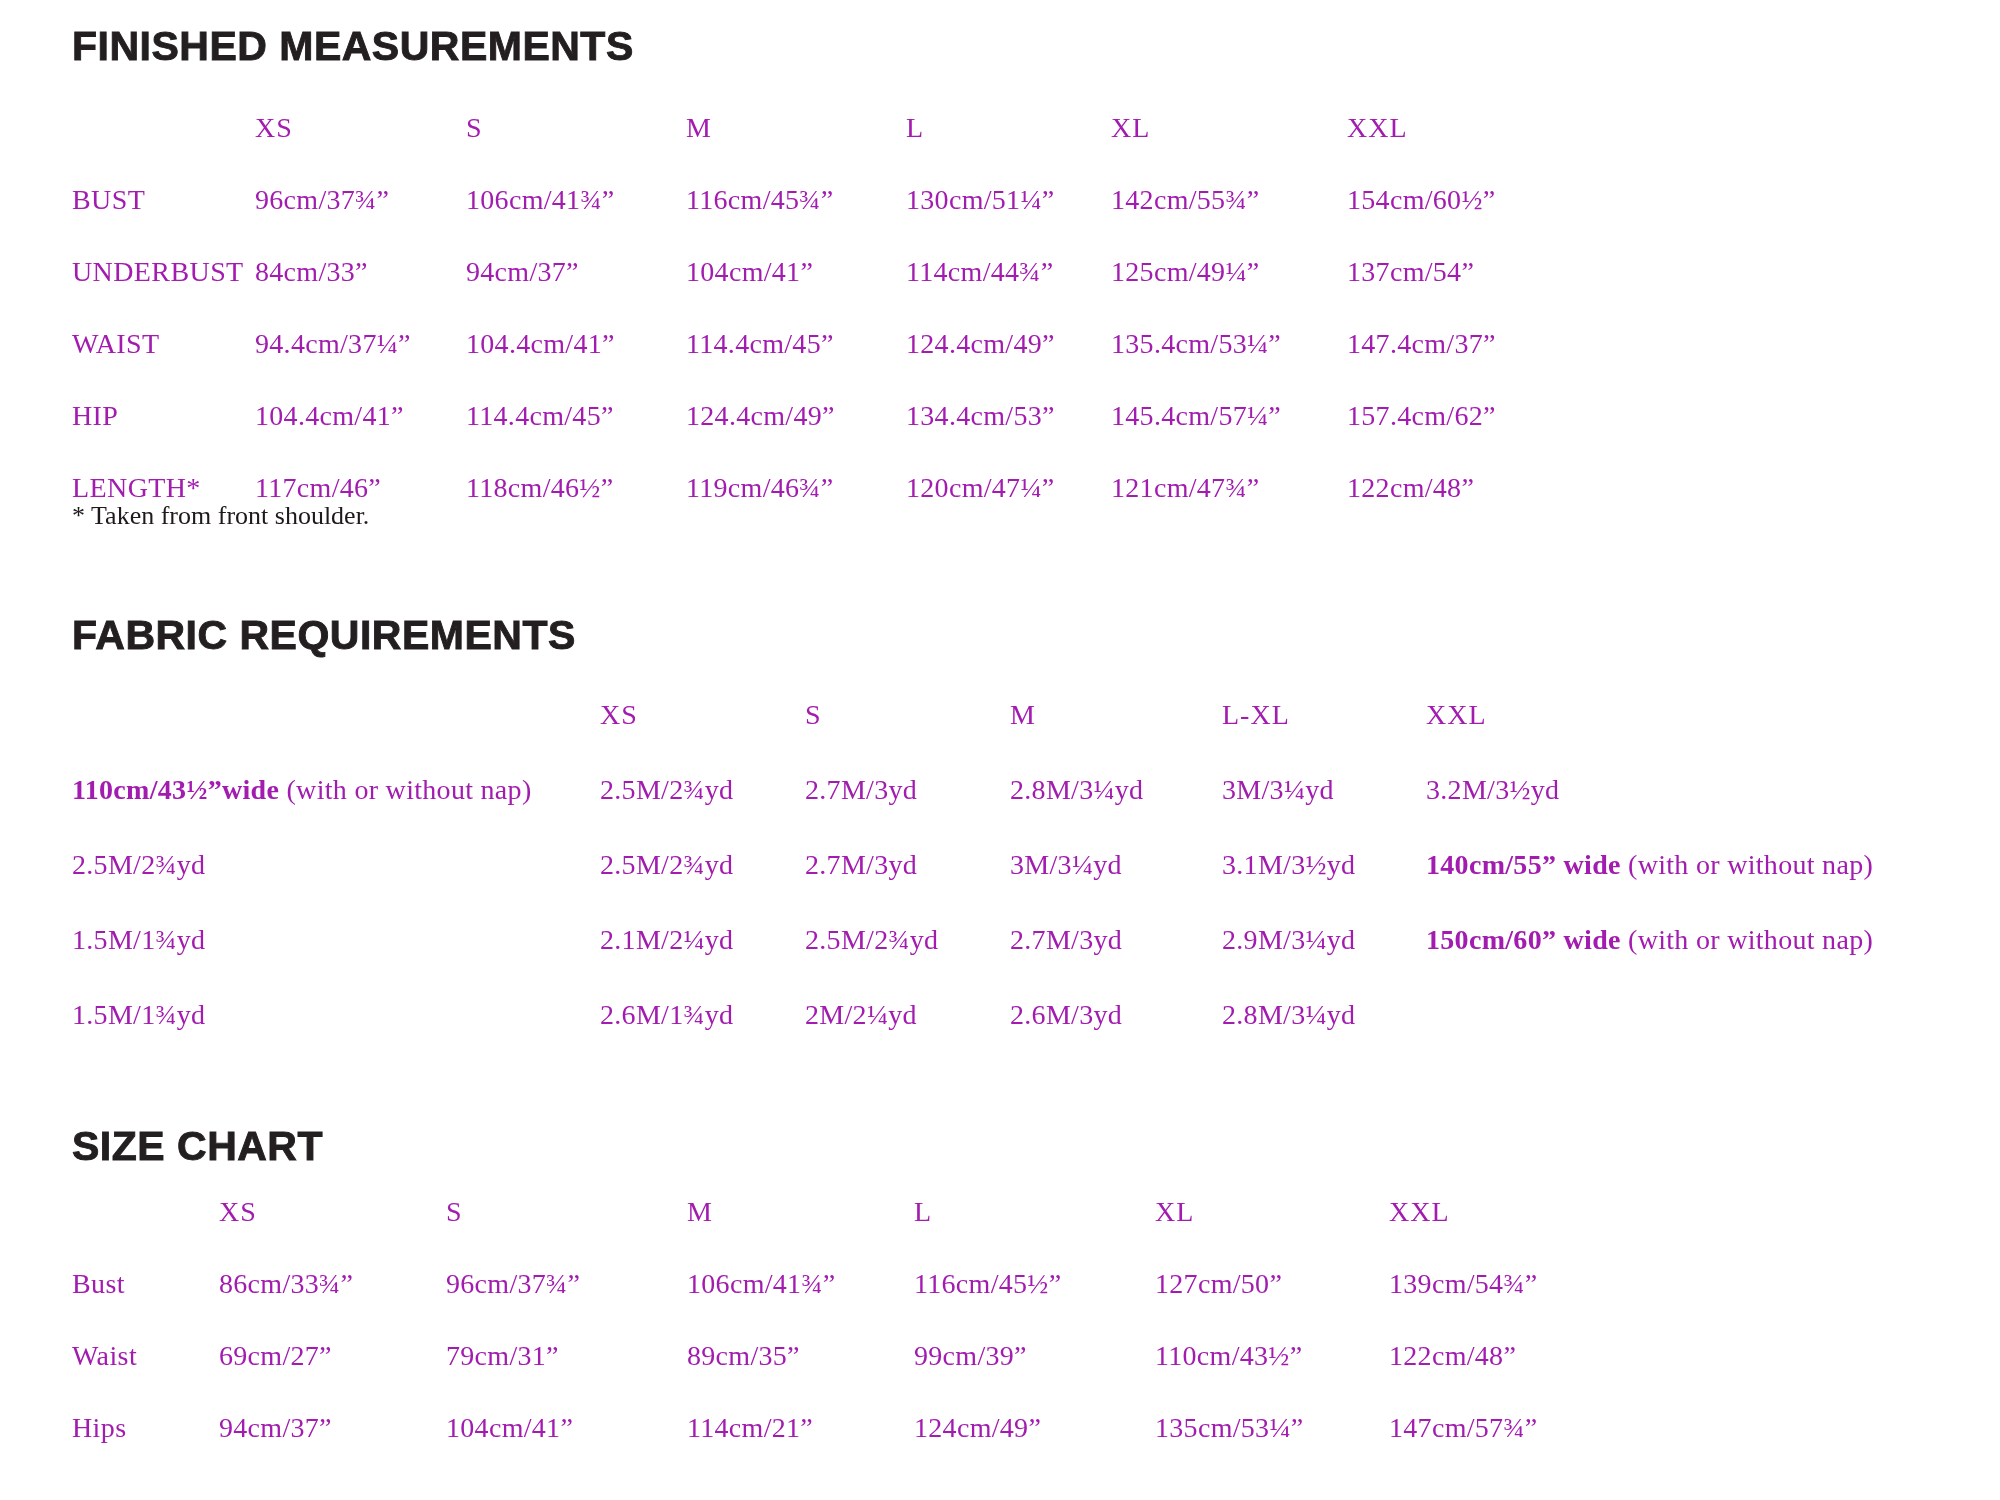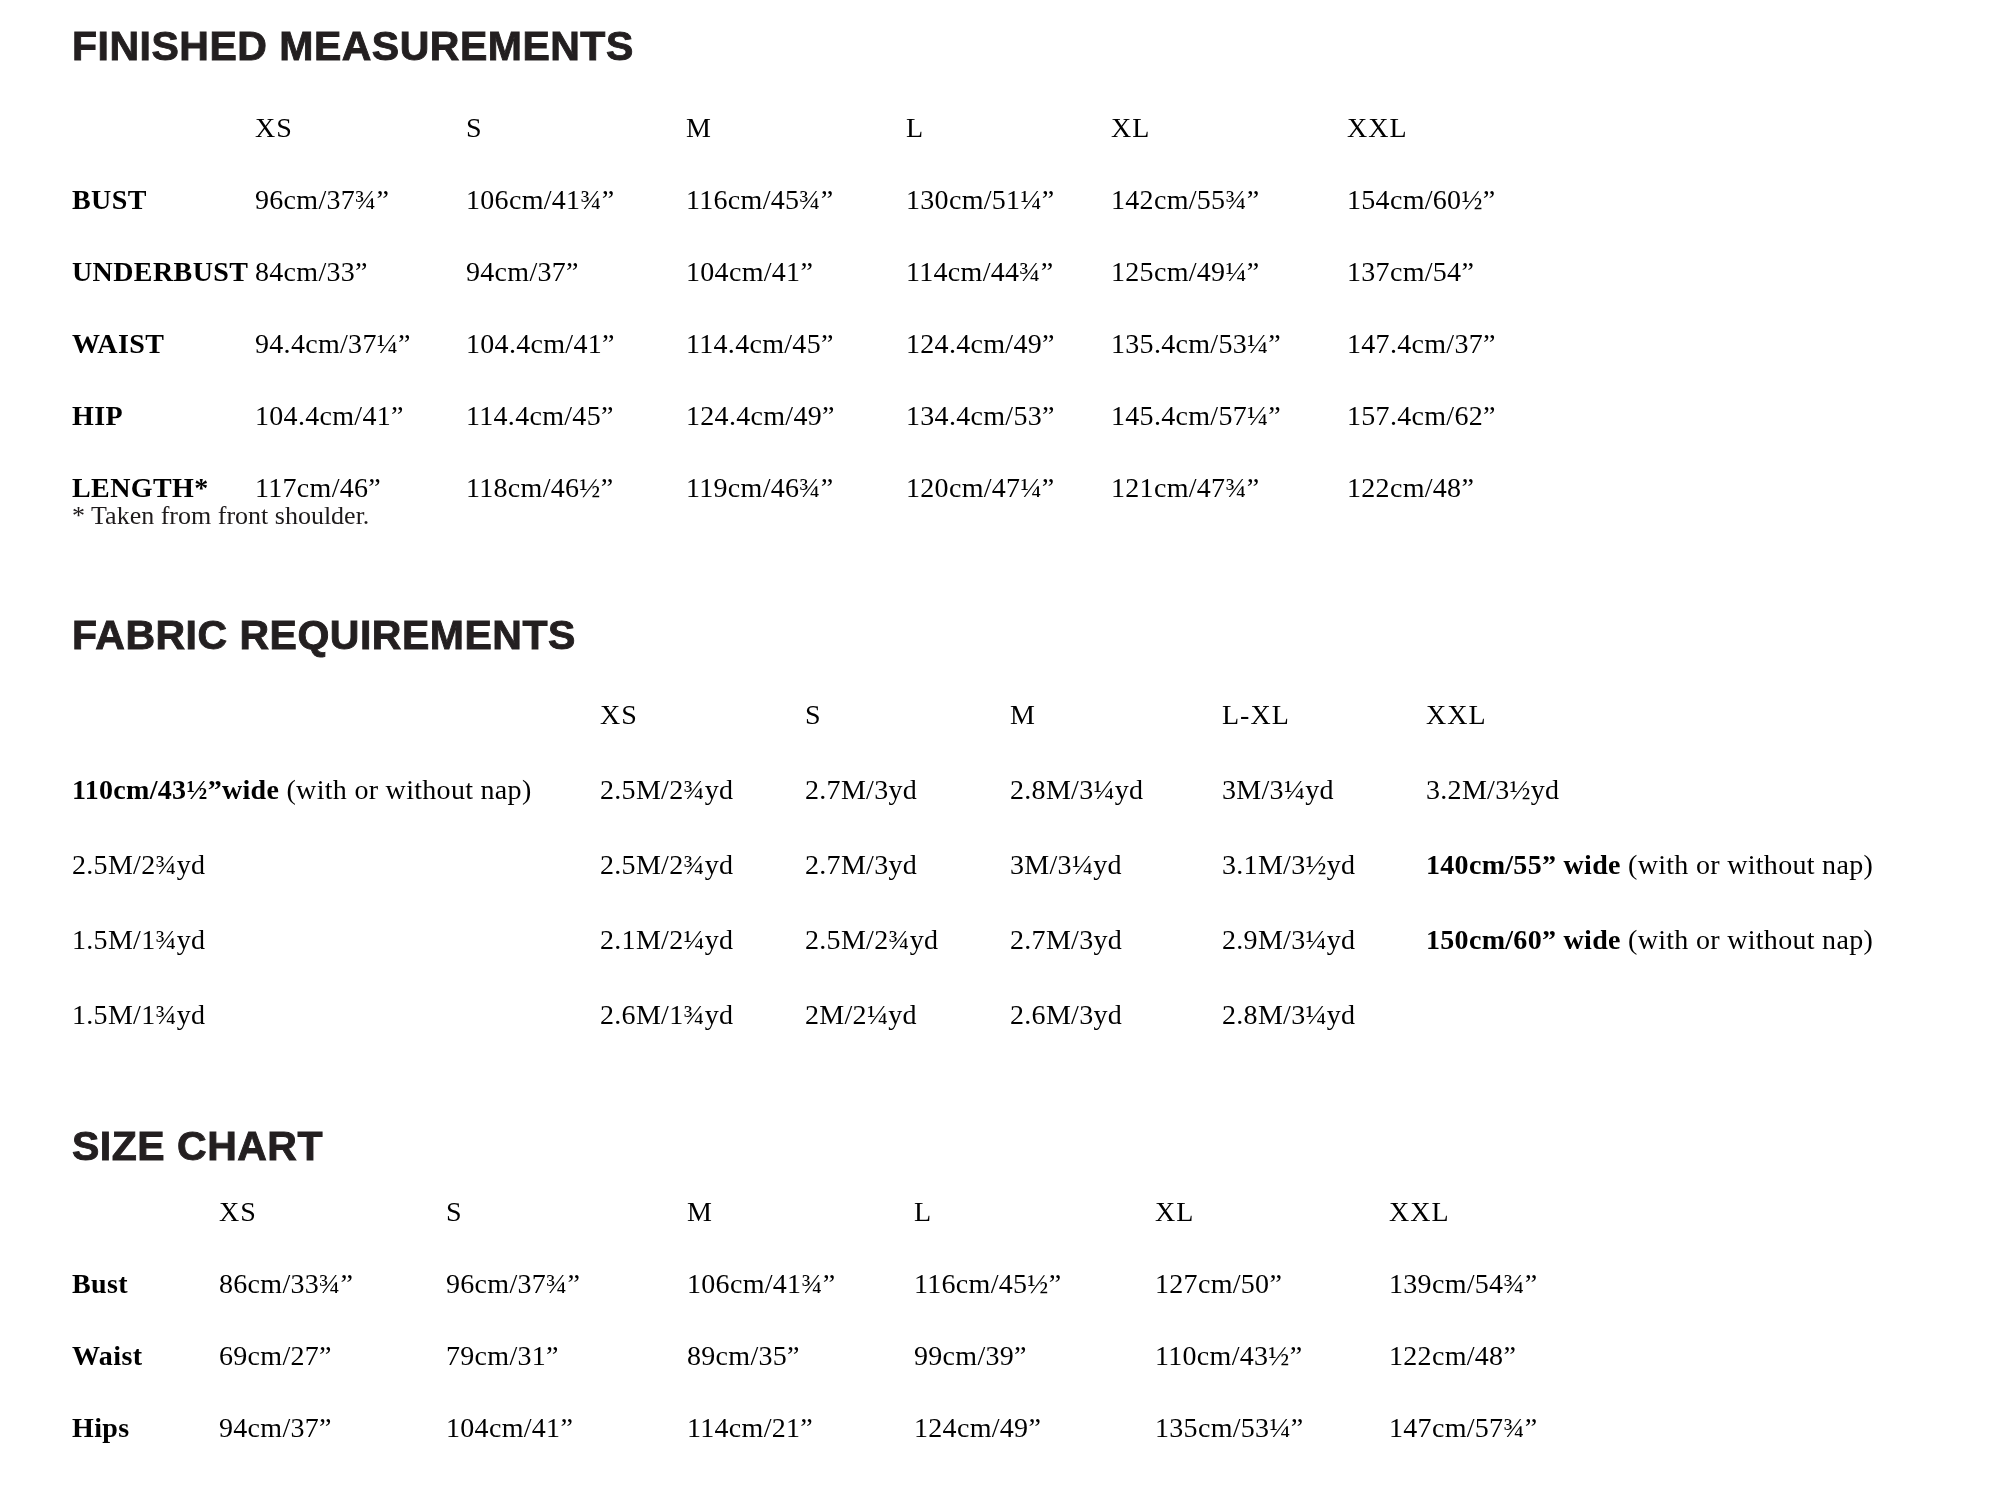--- a/index.html
+++ b/index.html
@@ -23,29 +23,29 @@
     white-space: nowrap;
   }
   #title-finished { top: 26px; }
   #title-fabric   { top: 615px; }
   #title-size     { top: 1126px; }
 
   .grid {
     position: absolute; left: 72px;
     display: grid; align-items: center;
     font-size: 28px; line-height: 1.1;
-    color: #000000;
+    color: #a21caf;
   }
   .grid-fm { top: 92px;   grid-template-columns: 183px 211px 220px 220px 205px 236px auto; grid-auto-rows: 72px; }
   .grid-fr { top: 678px;  grid-template-columns: 528px 205px 205px 212px 204px auto;       grid-auto-rows: 75px; }
   .grid-sc { top: 1176px; grid-template-columns: 147px 227px 241px 227px 241px 234px auto; grid-auto-rows: 72px; }
 
   .cell { white-space: nowrap; letter-spacing: 0.3px; }
   .hdr  { letter-spacing: 1px; }
-  .rowlabel { font-weight: bold; letter-spacing: 0.4px; }
+  .rowlabel { font-weight: normal; letter-spacing: 0.4px; }
   .lab-bold { font-weight: bold; }
 
   .footnote {
     position: absolute; left: 72px; top: 499px; margin: 0;
     font-size: 26px; line-height: 34px; color: #1e1a1b;
     white-space: nowrap;
   }
 </style>
 </head>
 <body>

